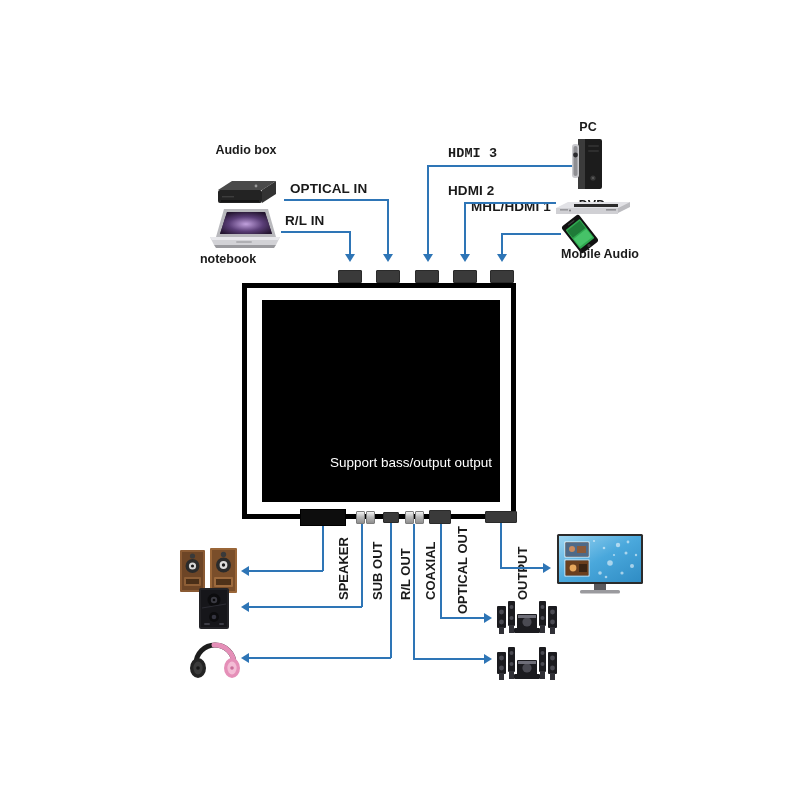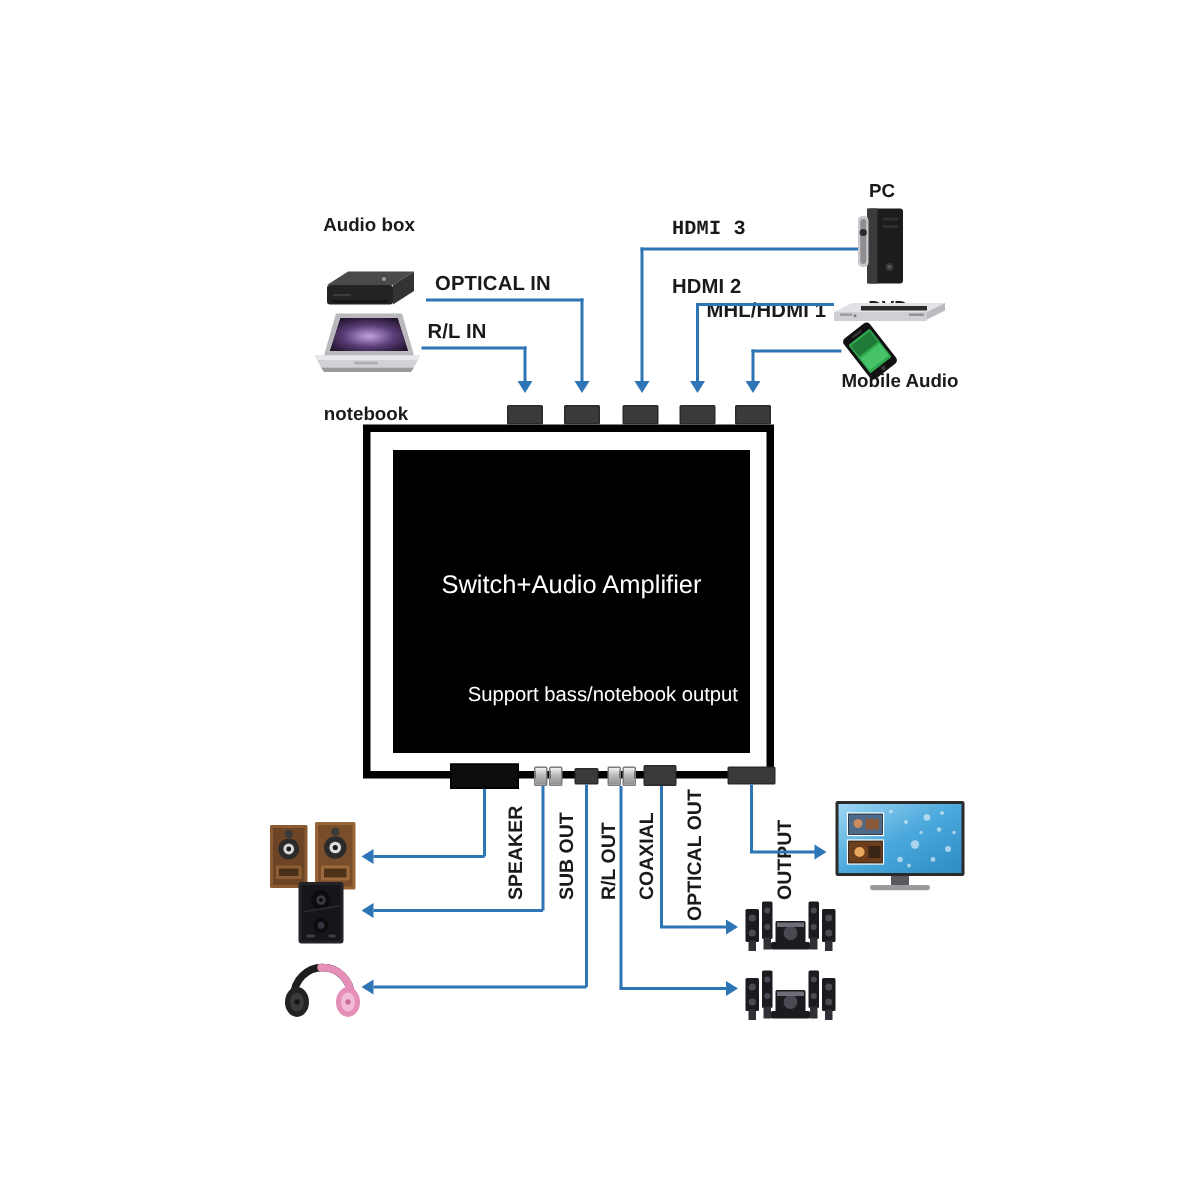--- a/index.html
+++ b/index.html
@@ -192,21 +192,21 @@
         <stop offset="55%" stop-color="#5c3f7a"></stop>
         <stop offset="100%" stop-color="#241530"></stop>
       </radialGradient>
       <polygon points="21,5 59,5 66,27 14,27" fill="url(#lapglow)" opacity="0.95"></polygon>
       <polygon points="4,30 74,30 70,38 8,38" fill="#d2d2d6"></polygon>
       <polygon points="4,30 74,30 72,33 6,33" fill="#e8e8ec"></polygon>
       <rect x="30" y="34" width="16" height="2" rx="1" fill="#b0b0b4"></rect>
       <polygon points="8,38 70,38 68,41 10,41" fill="#9a9a9e"></polygon>
     </svg>
   </div>
-  <div class="abs" style="left:208px;top:252px;width:72px;margin-top:17px;">
+  <div class="abs" style="left:192px;top:252px;width:72px;">
     <div class="lbl-dev">notebook</div>
   </div>
 
   <div class="abs" style="left:564px;top:120px;width:48px;">
     <div class="lbl-dev">PC</div>
   </div>
   <div class="abs" style="left:572px;top:138px;">
     <svg class="art" width="32" height="52" viewBox="0 0 32 52">
       <rect x="6" y="1" width="24" height="50" rx="2" fill="#1c1c1c"></rect>
       <rect x="6" y="1" width="7" height="50" fill="#3b3b3b"></rect>
@@ -280,22 +280,21 @@
   <div class="abs" id="device-frame"></div>
   <div class="abs" id="device-face"></div>
 
   <div class="abs port" style="left:338px;top:270px;width:24px;height:13px;"></div>
   <div class="abs port" style="left:376px;top:270px;width:24px;height:13px;"></div>
   <div class="abs port" style="left:415px;top:270px;width:24px;height:13px;"></div>
   <div class="abs port" style="left:453px;top:270px;width:24px;height:13px;"></div>
   <div class="abs port" style="left:490px;top:270px;width:24px;height:13px;"></div>
 
 
-  <div class="abs" id="device-title">Switch+Audio Amplifier</div>
-  <div class="abs" id="device-sub">Support bass/notebook output</div>
+  <div class="abs" id="device-sub">Support bass/output output</div>
 
   <div class="abs port-black" style="left:300px;top:509px;width:46px;height:17px;"></div>
   <div class="abs port-metal" style="left:356px;top:511px;width:9px;height:13px;"></div>
   <div class="abs port-metal" style="left:366px;top:511px;width:9px;height:13px;"></div>
   <div class="abs port" style="left:383px;top:512px;width:16px;height:11px;"></div>
   <div class="abs port-metal" style="left:405px;top:511px;width:9px;height:13px;"></div>
   <div class="abs port-metal" style="left:415px;top:511px;width:9px;height:13px;"></div>
   <div class="abs port" style="left:429px;top:510px;width:22px;height:14px;"></div>
   <div class="abs port" style="left:485px;top:511px;width:32px;height:12px;"></div>
 

